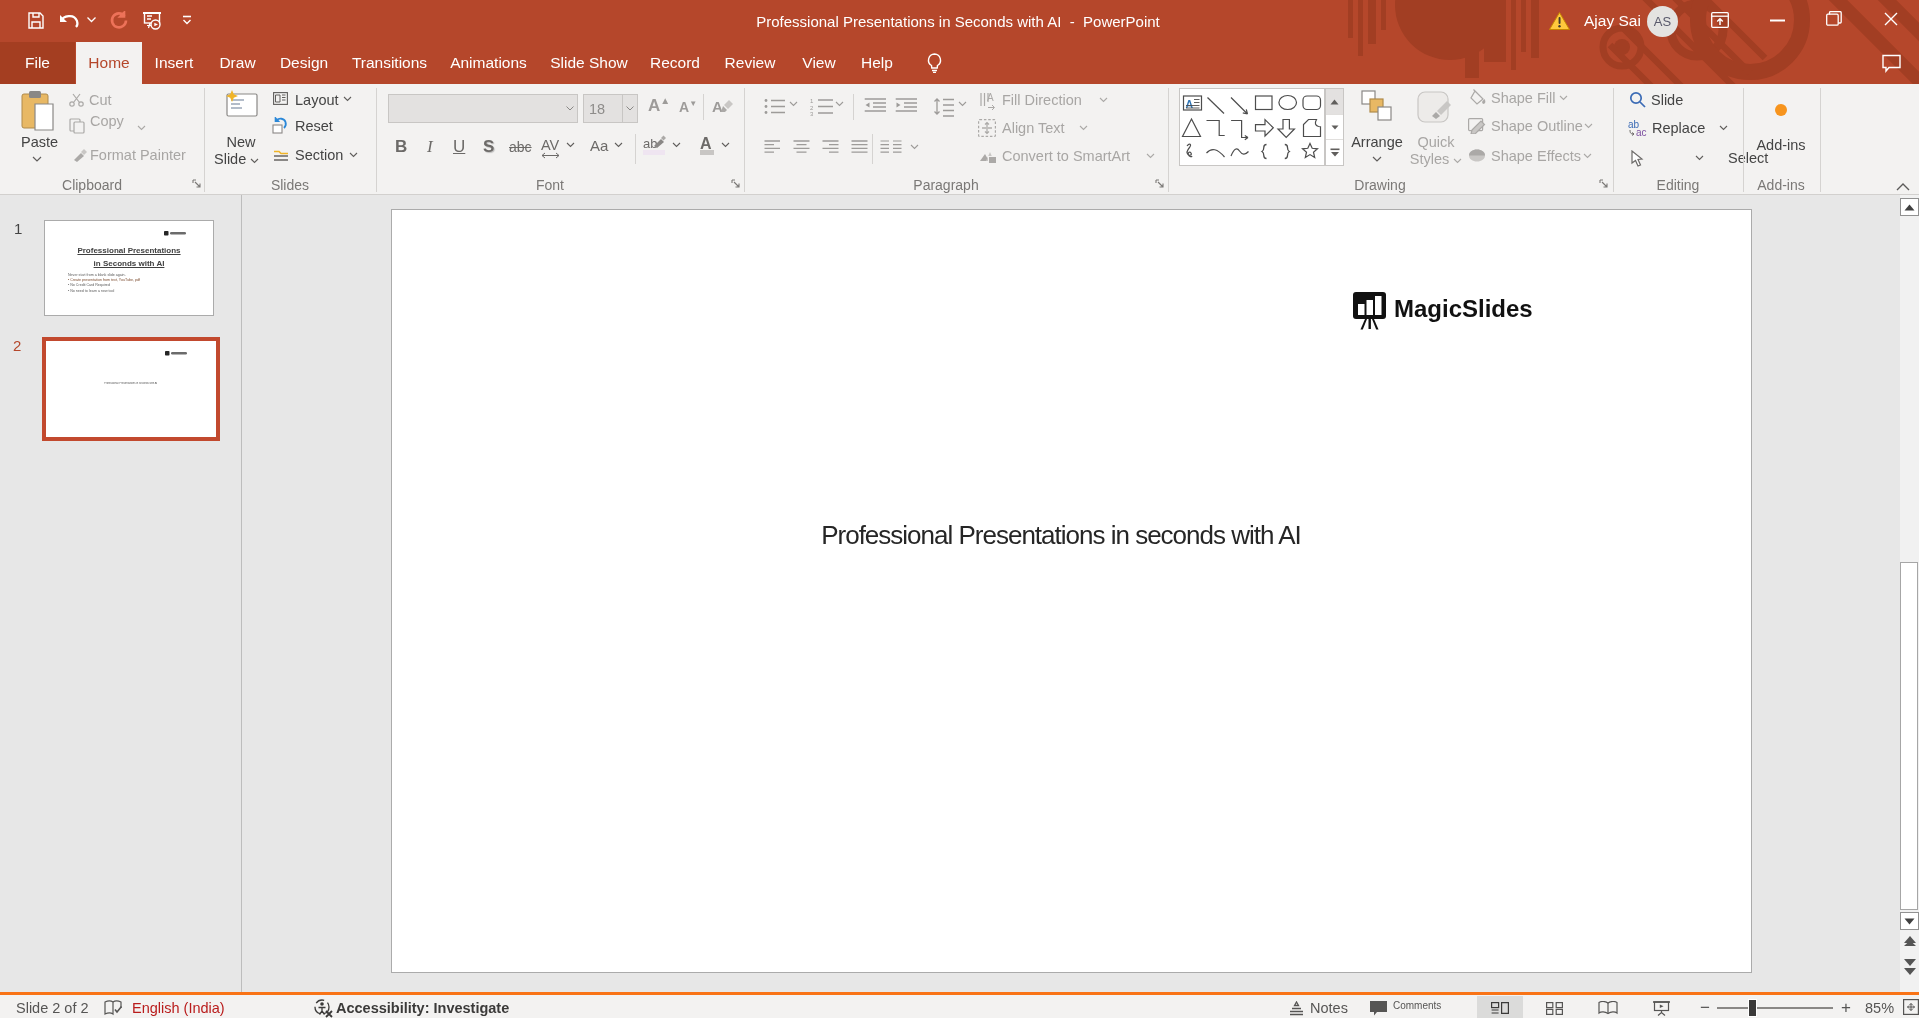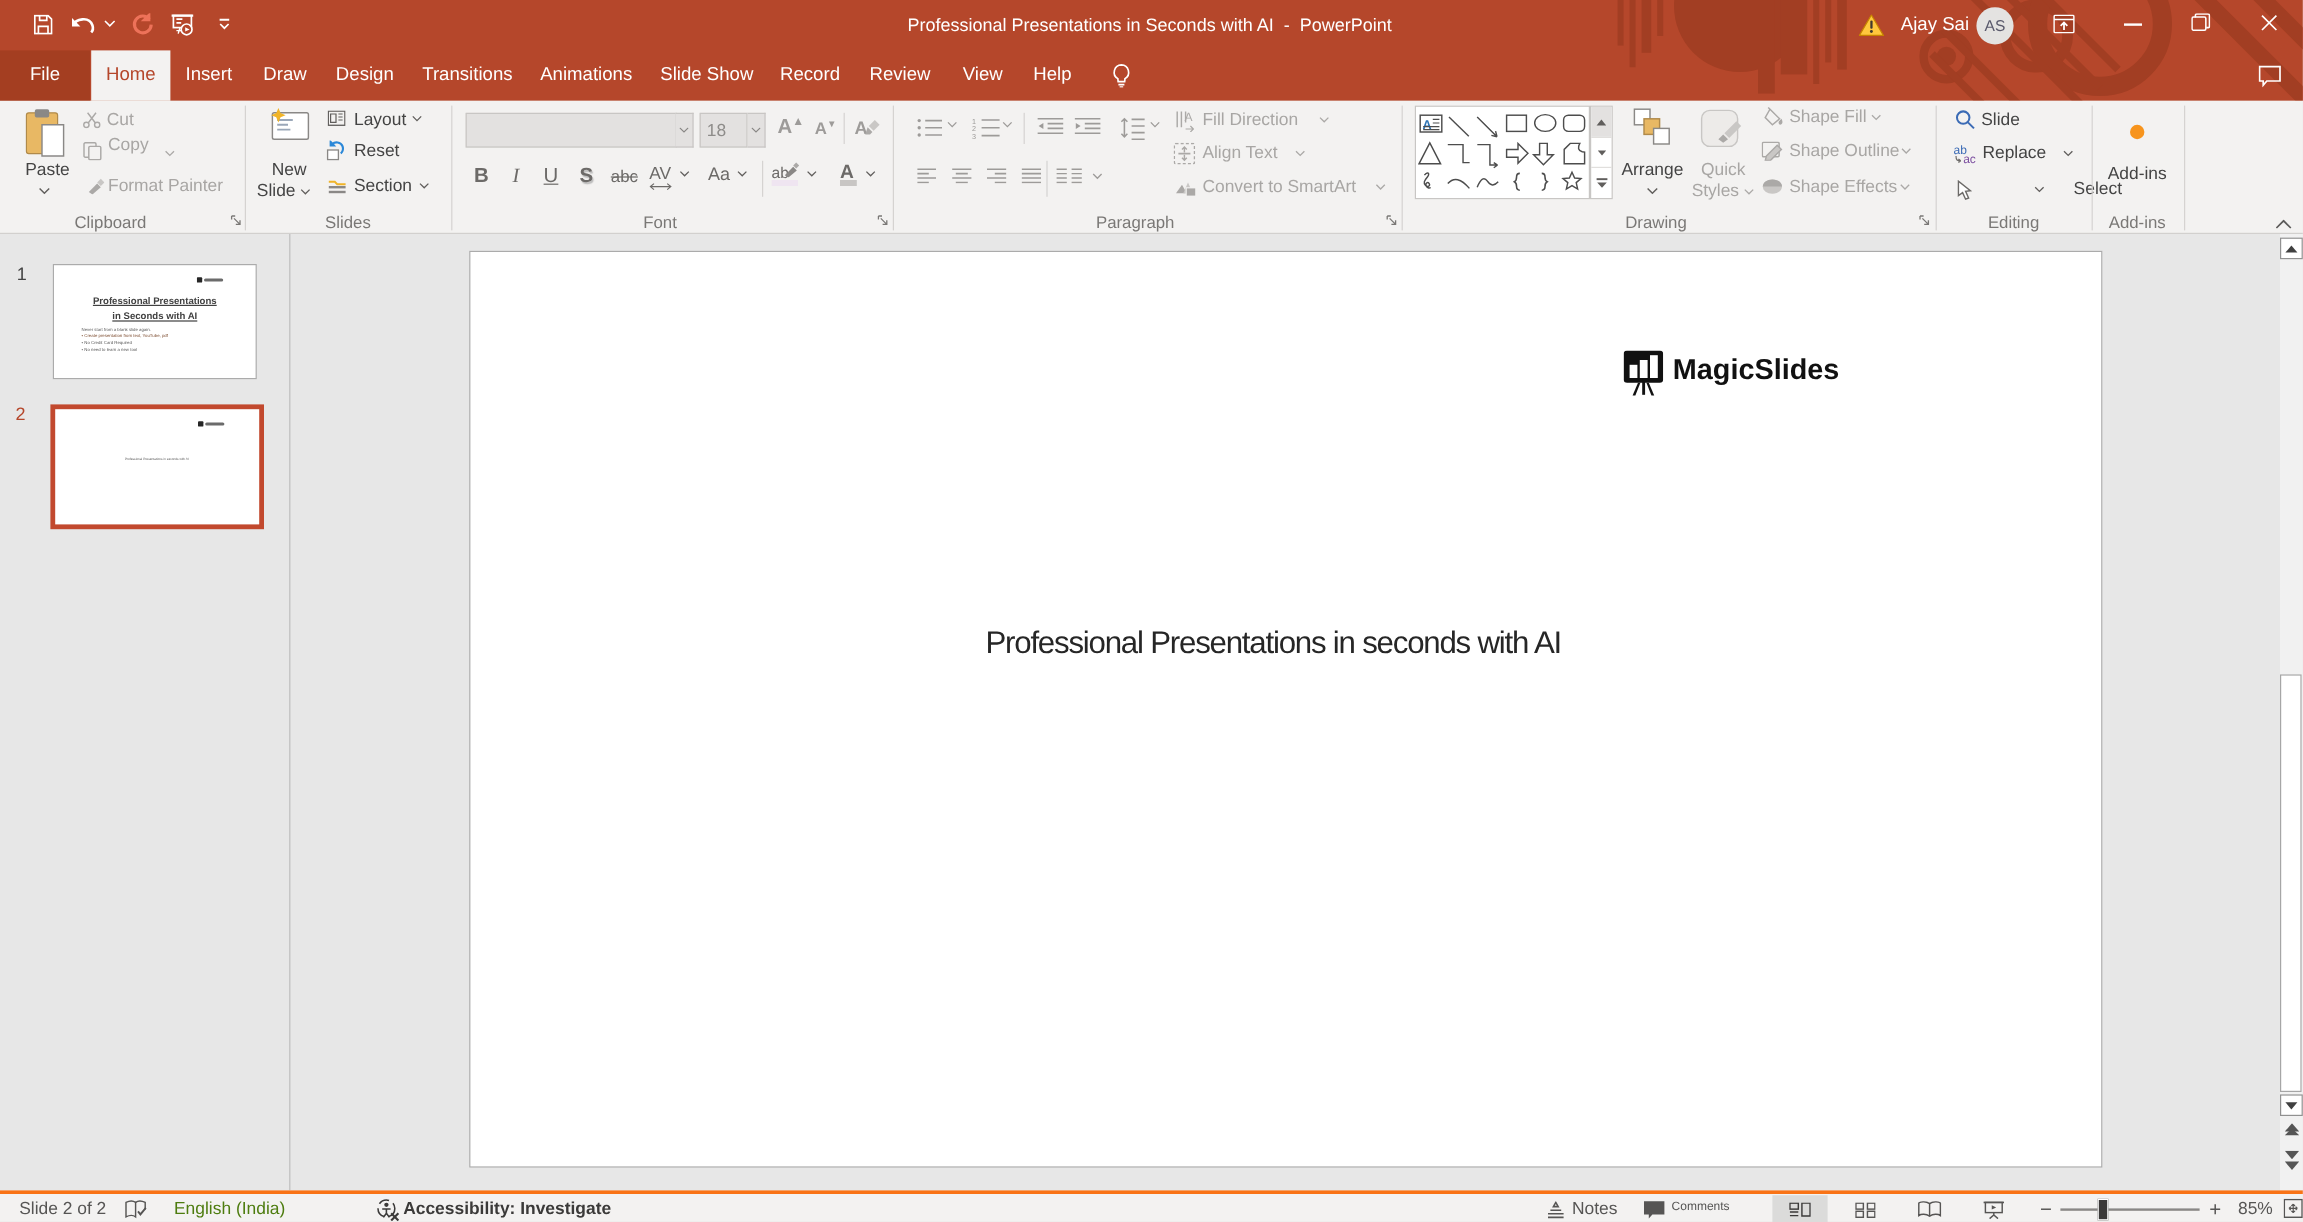--- a/index.html
+++ b/index.html
@@ -526,21 +526,21 @@
     </svg>
   </div>
 </div>
 <div id="statusbar">
   <div class="abs" style="left:16px;top:5px;font-size:14.5px;color:#565554">Slide 2 of 2</div>
   <svg class="abs" style="left:104px;top:5px" width="19" height="16" viewBox="0 0 19 16" fill="none" stroke="#565554" stroke-width="1.2">
     <path d="M1 2 C 4 0.5 7 0.5 9 2 V14 C 7 12.5 4 12.5 1 14 Z"></path>
     <path d="M9 2 C 11 0.5 14 0.5 17 2 V8"></path>
     <path d="M11 9.5 L13 12 L17.5 6.5" stroke-width="1.6"></path>
   </svg>
-  <div class="abs" style="left:145px;top:5px;font-size:14.5px;color:#4d7c0f">English (India)</div>
+  <div class="abs" style="left:132px;top:5px;font-size:14.5px;color:#b91c1c">English (India)</div>
   <svg class="abs" style="left:313px;top:3px" width="20" height="20" viewBox="0 0 20 20" fill="none" stroke="#3B3A39" stroke-width="1.3">
     <circle cx="9" cy="9" r="7" stroke-dasharray="9 4"></circle>
     <circle cx="9" cy="6" r="1.8" fill="#3B3A39" stroke="none"></circle>
     <path d="M5.5 9.5 H12.5 M9 9 V13 M9 13 L6.5 16.5 M9 13 L11.5 16.5"></path>
     <path d="M13 13 L19 19 M19 13 L13 19" stroke-width="1.8"></path>
   </svg>
   <div class="abs" style="left:336px;top:5px;font-size:14.5px;font-weight:bold;color:#3B3A39">Accessibility: Investigate</div>
   <svg class="abs" style="left:1288px;top:6px" width="17" height="15" viewBox="0 0 17 15" fill="none" stroke="#565554" stroke-width="1.3">
     <path d="M2 13.5 L15 13.5 M2 10.5 L15 10.5 M4 7.5 L13 7.5 M6.5 4.5 L8.5 1 L10.5 4.5 Z" fill="none"></path>
   </svg>

